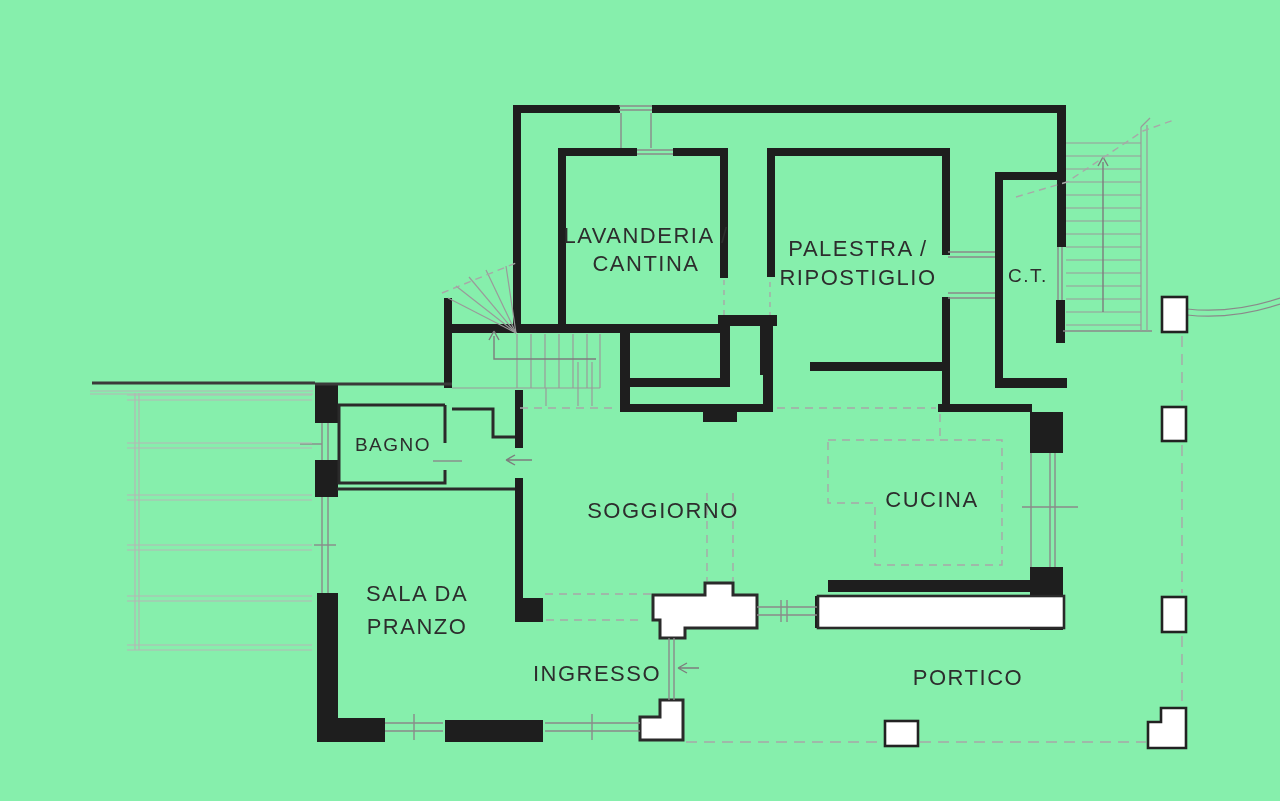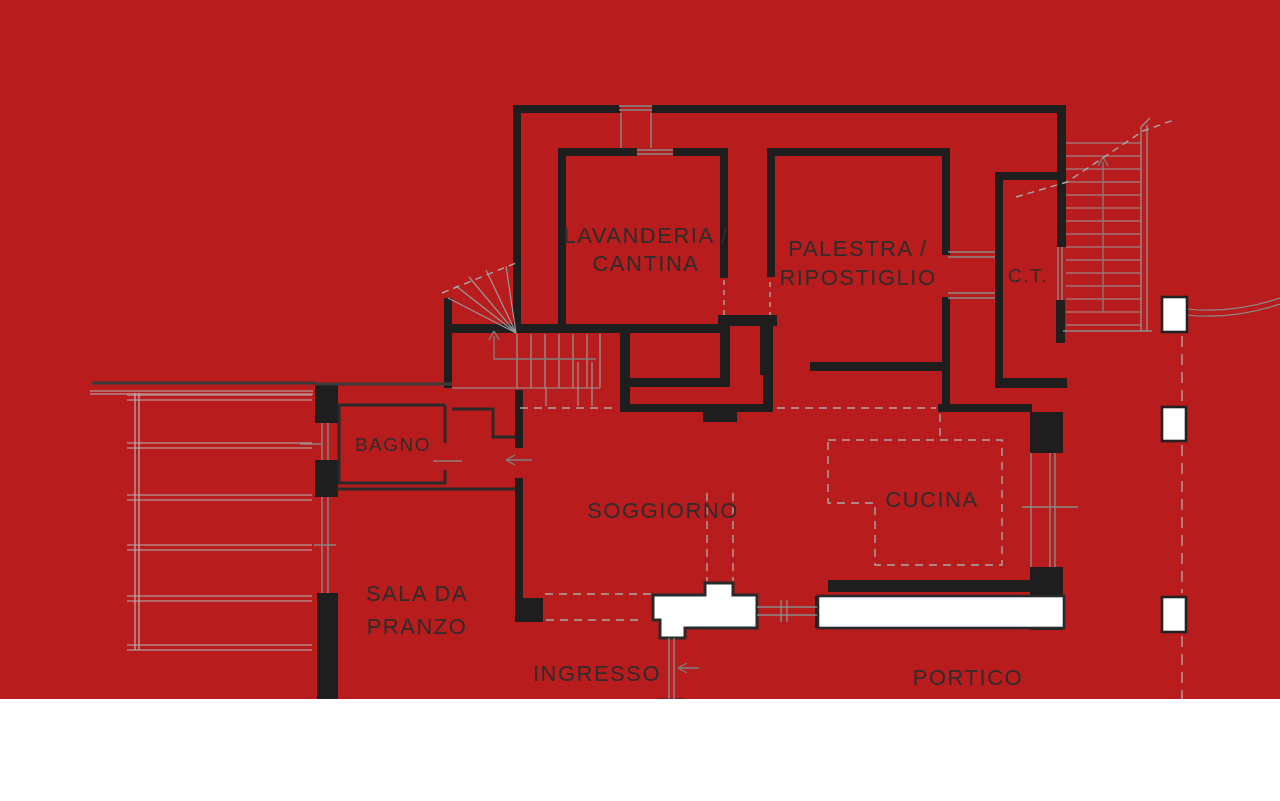--- a/index.html
+++ b/index.html
@@ -1,19 +1,19 @@
 <!DOCTYPE html>
 <html><head>
 <meta charset="utf-8">
 <style>
   html,body{margin:0;padding:0;background:#ffffff;}
   .canvas{
     position:relative;
-    width:1280px;height:699px;
-    background:#b91c1c;
+    width:1280px;height:801px;
+    background:#86efac;
     overflow:hidden;
     font-family:"Liberation Sans", sans-serif;
   }
   svg{position:absolute;left:0;top:0;}
   text{
     font-family:"Liberation Sans", sans-serif;
     fill:#2d2d2d;
     letter-spacing:1.5px;
   }
   .room-label{font-size:22px;}

